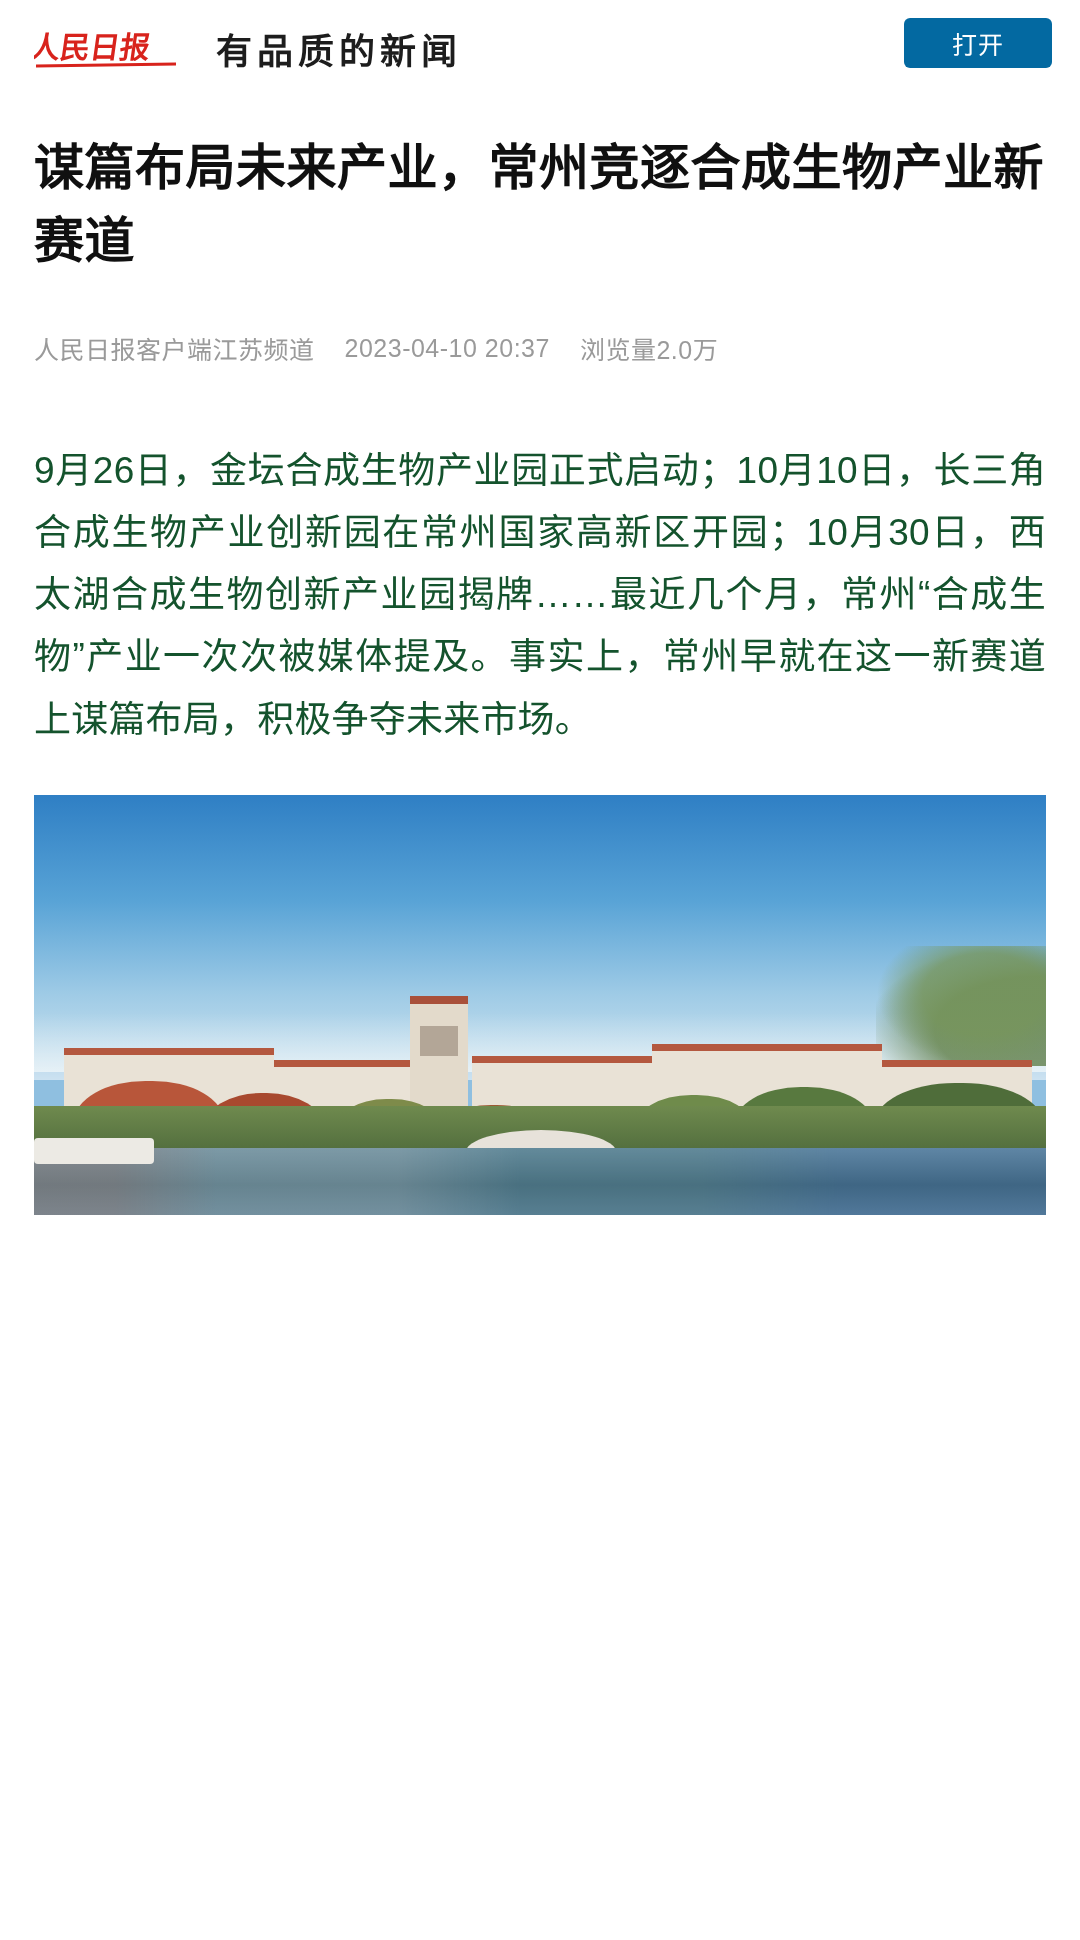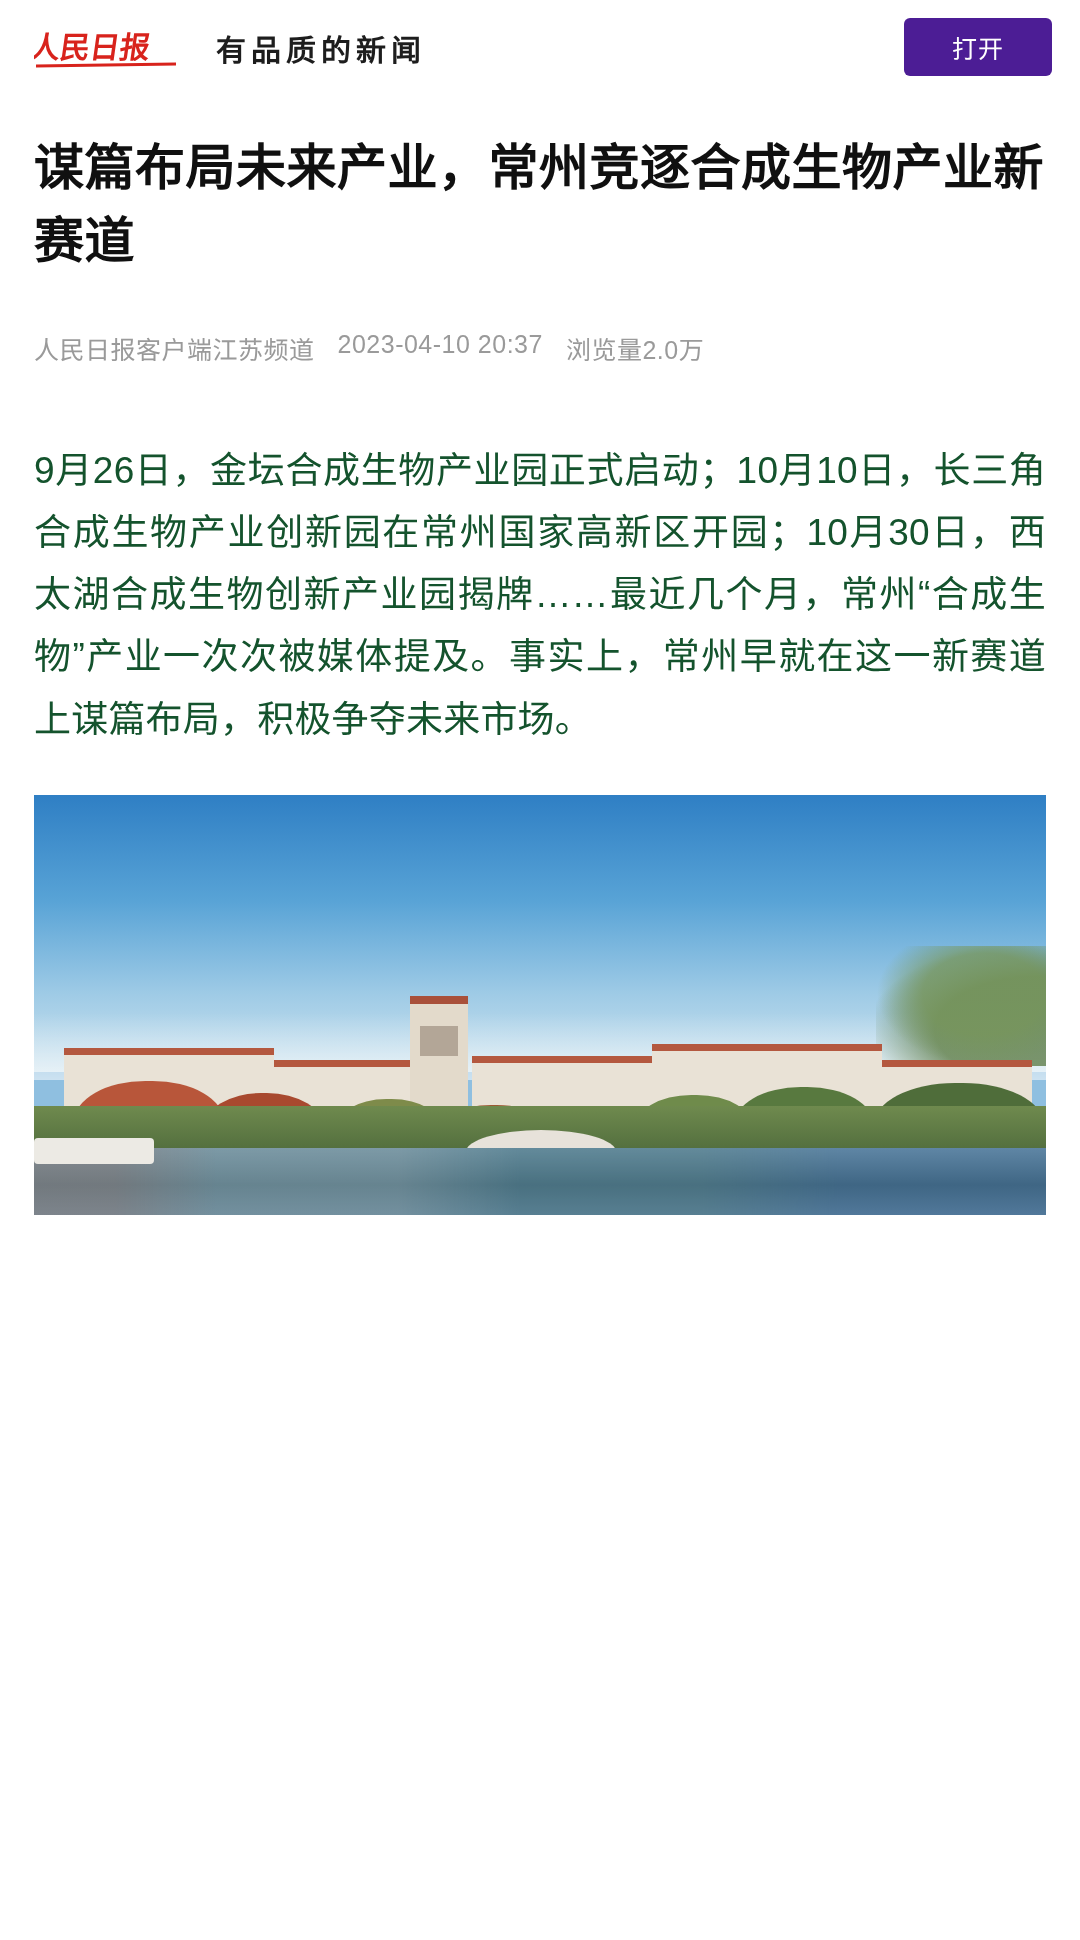--- a/index.html
+++ b/index.html
@@ -32,33 +32,33 @@
   }
   .logo {
     width: 148px;
     height: 56px;
     position: relative;
     display: block;
   }
   .logo svg { display: block; }
   .brand-slogan {
     font-family: "Liberation Serif", "DejaVu Serif", serif;
-    font-size: 30px;
+    font-size: 36px;
     letter-spacing: 5px;
     color: #1d1d1d;
     font-weight: 700;
     white-space: nowrap;
   }
   .open-btn {
     position: absolute;
     right: 28px;
     top: 18px;
     width: 148px;
-    height: 58px;
-    background: #4c1d95;
+    height: 50px;
+    background: #0369a1;
     color: #fff;
     border: none;
     border-radius: 6px;
     font-size: 25px;
     font-family: "Liberation Sans", sans-serif;
     letter-spacing: 1px;
     cursor: pointer;
   }
 
   
@@ -73,22 +73,22 @@
     font-weight: 700;
     color: #101010;
     letter-spacing: 0.5px;
     font-family: "Liberation Sans", "DejaVu Sans", sans-serif;
   }
   .meta {
     margin-top: 52px;
     font-size: 25px;
     color: #9a9a9a;
     display: flex;
-    align-items: flex-start;
-    gap: 23px;
+    align-items: center;
+    gap: 30px;
     letter-spacing: 0.5px;
   }
   .meta span { white-space: nowrap; }
 
   .body-text {
     margin-top: 74px;
   }
   .body-text p {
     font-size: 37px;
     line-height: 1.68;

